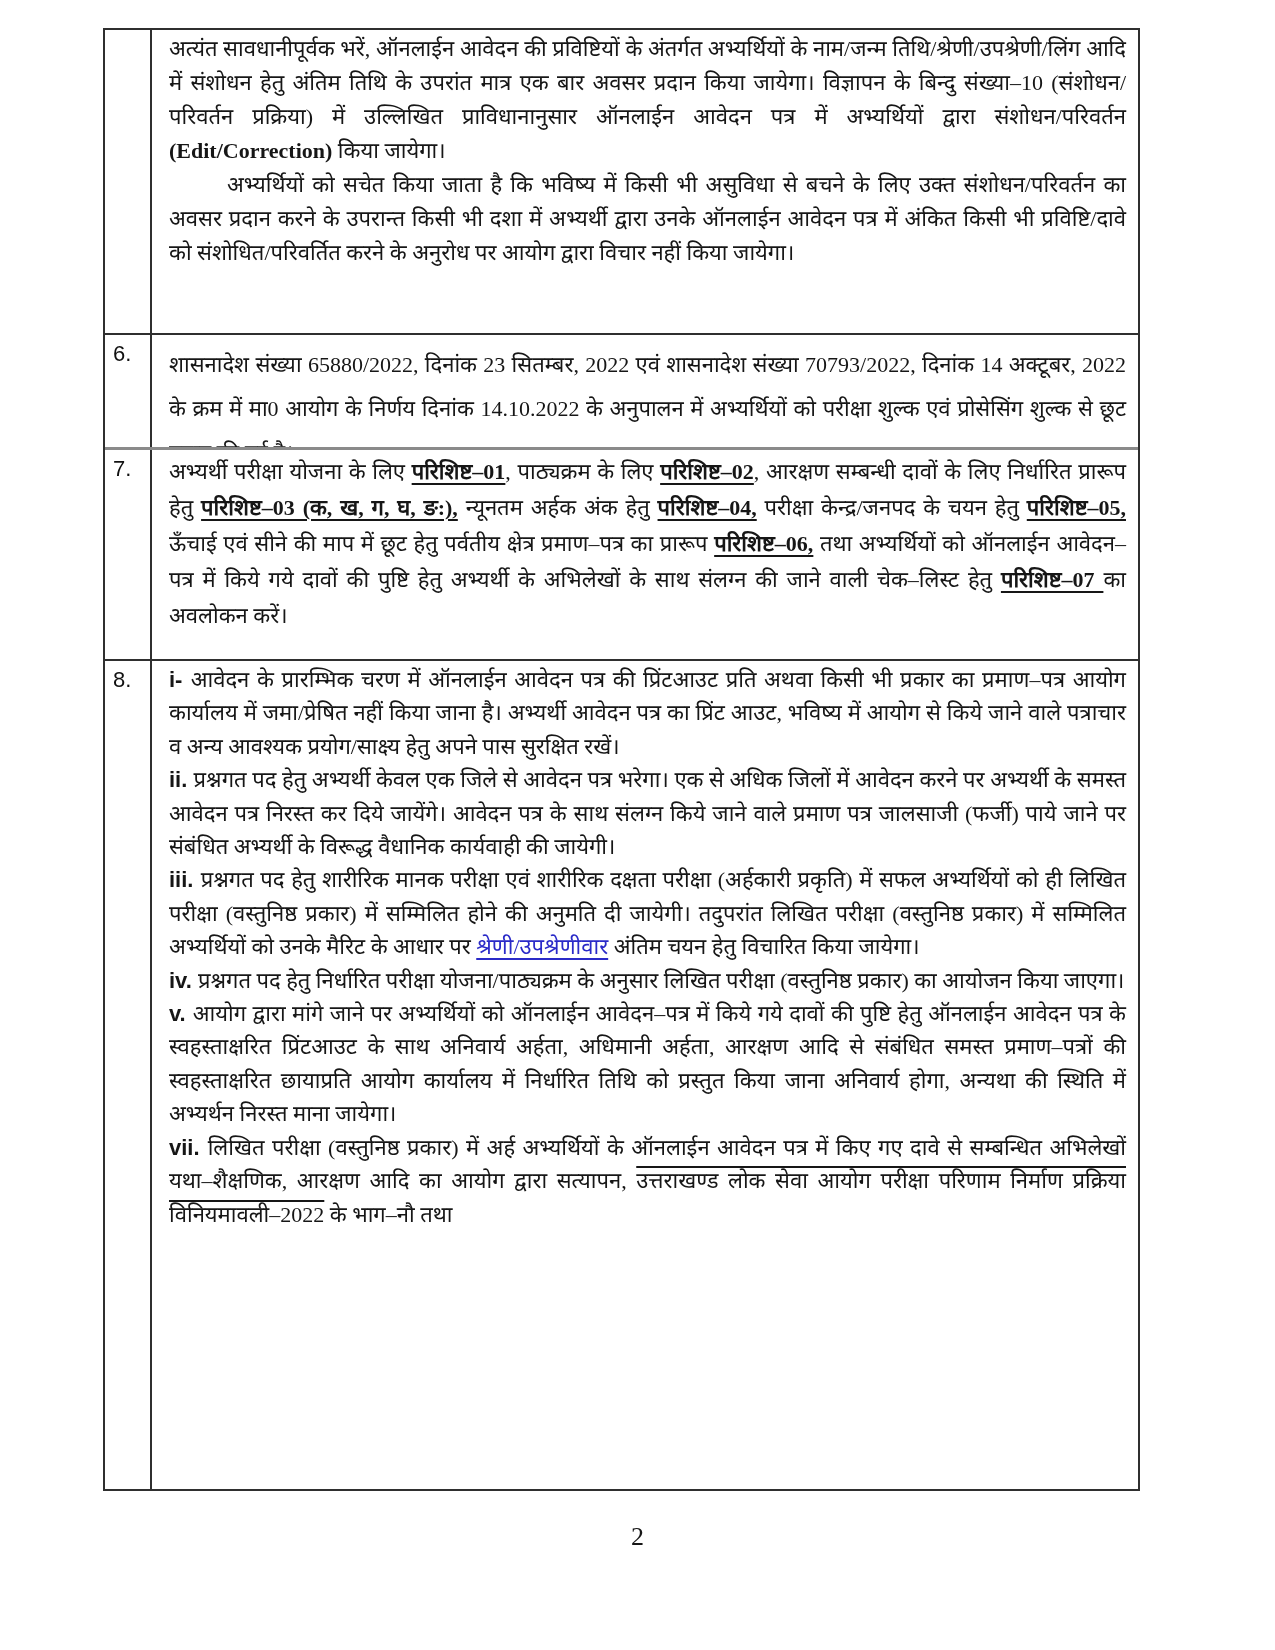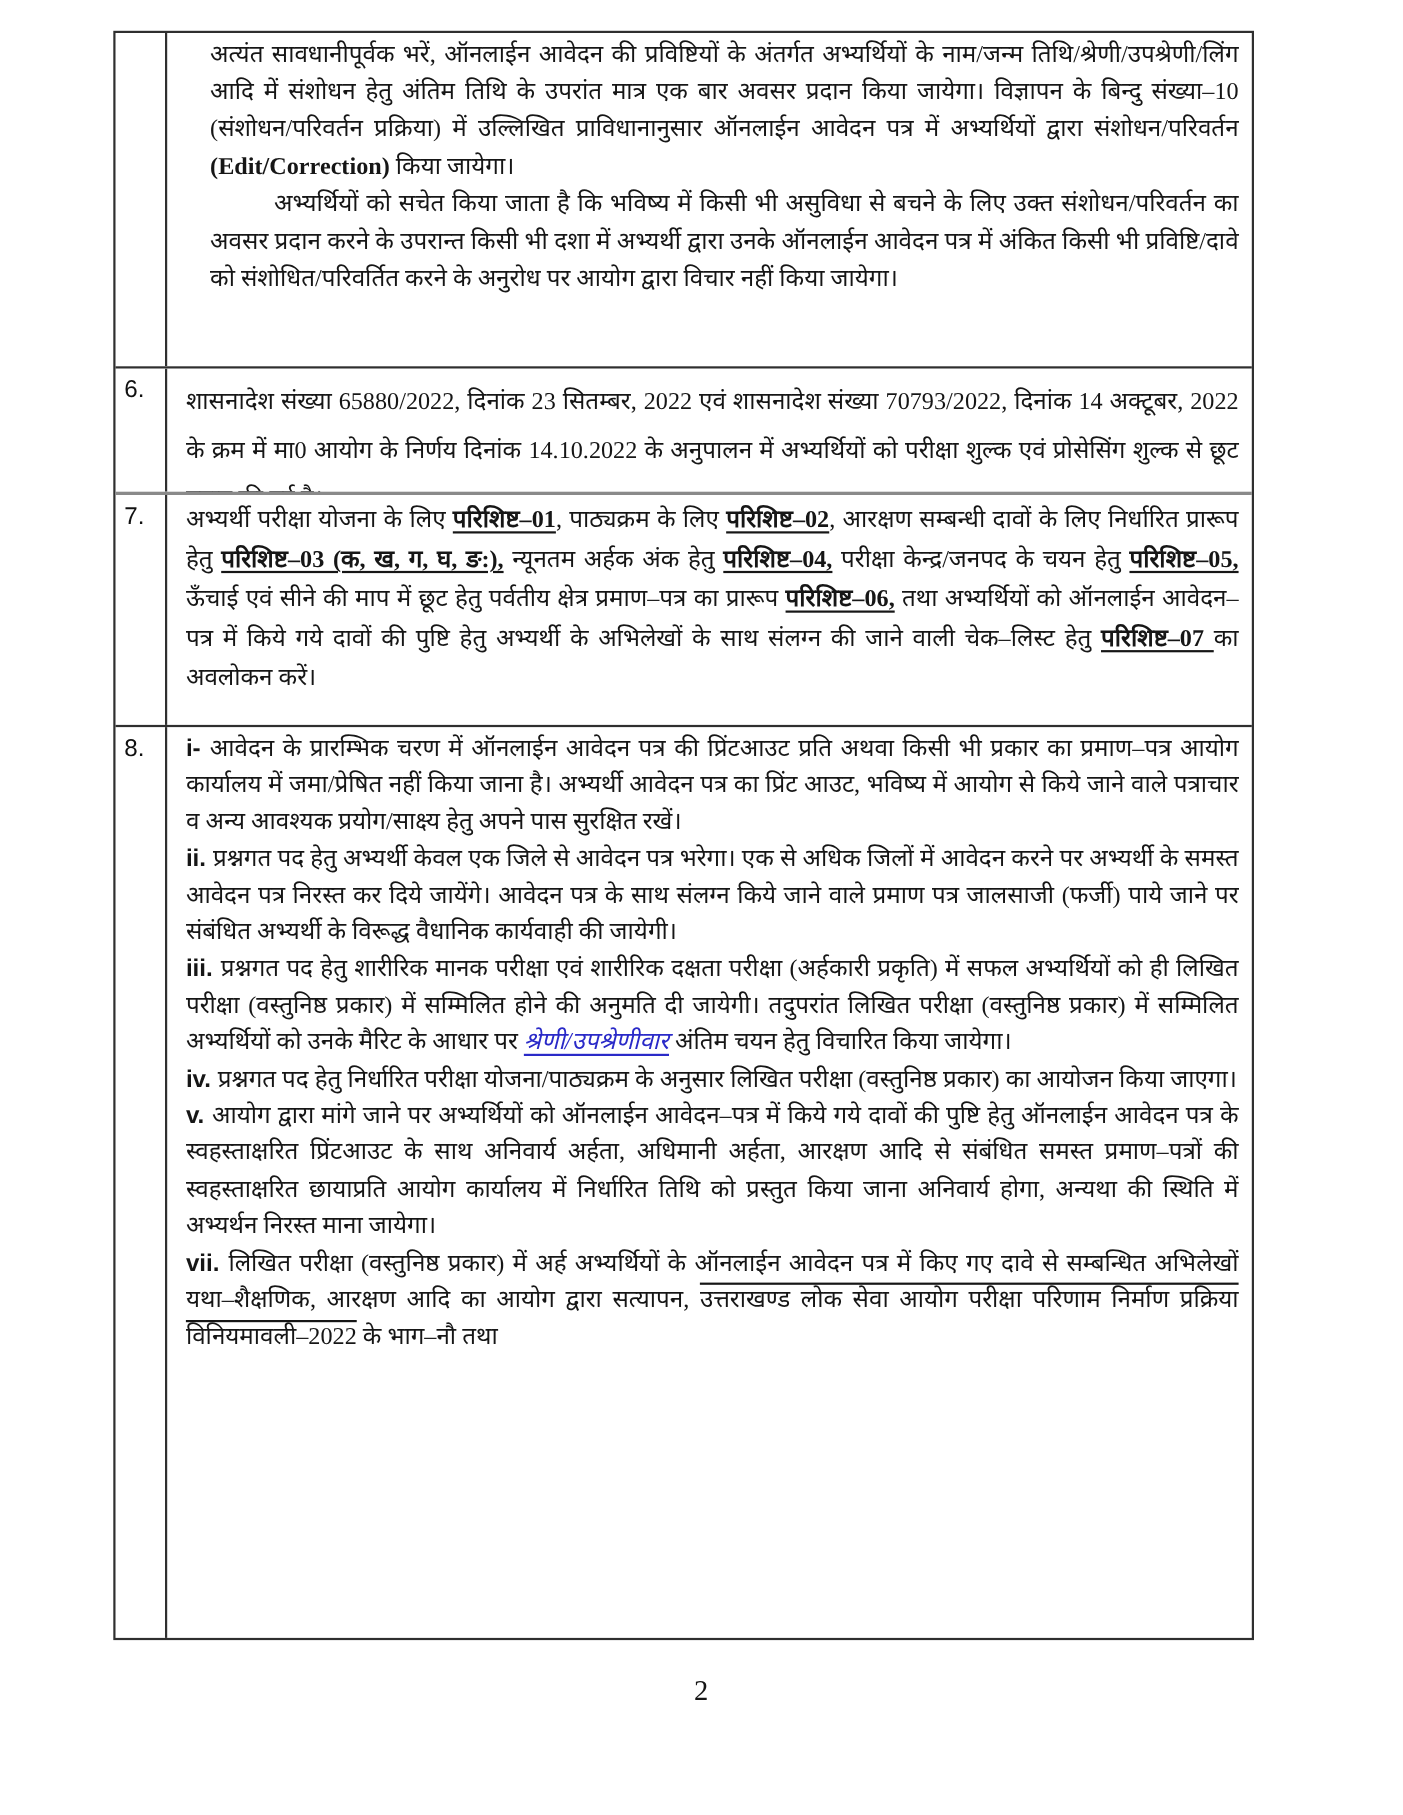--- a/index.html
+++ b/index.html
@@ -38,21 +38,21 @@
     font-size: 22px;
     color: #111111;
   }
   .content-cell {
     flex: 1 1 auto;
     box-sizing: border-box;
     padding: 2px 12px 0 17px;
     overflow: hidden;
     font-size: 22px;
   }
-  .t-row:nth-child(1) .content-cell { line-height: 34px; margin-left: 22px; }
+  .t-row:nth-child(1) .content-cell { line-height: 34px; }
   .t-row:nth-child(2) .content-cell { line-height: 44px; padding-top: 8px; }
   .t-row:nth-child(3) .content-cell { line-height: 36px; padding-top: 4px; }
   .t-row:nth-child(4) .content-cell { line-height: 33.4px; }
   .content-cell p {
     margin: 0;
     text-align: justify;
   }
   .content-cell p.indent { text-indent: 58px; }
   .prefix {
     font-family: "Liberation Sans", sans-serif;
@@ -67,21 +67,20 @@
     text-decoration: underline;
     text-decoration-thickness: 1.5px;
     text-underline-offset: 4px;
     margin-top: 28px;
   }
   .link {
     color: var(--link-blue, #2323cc);
     text-decoration: underline;
     text-decoration-thickness: 1.5px;
     text-underline-offset: 4px;
-    font-style: italic;
   }
   .overline-phrase {
     text-decoration: overline;
     text-decoration-thickness: 1.5px;
   }
   .page-num {
     position: absolute;
     top: 1522px;
     left: 0;
     width: 100%;

